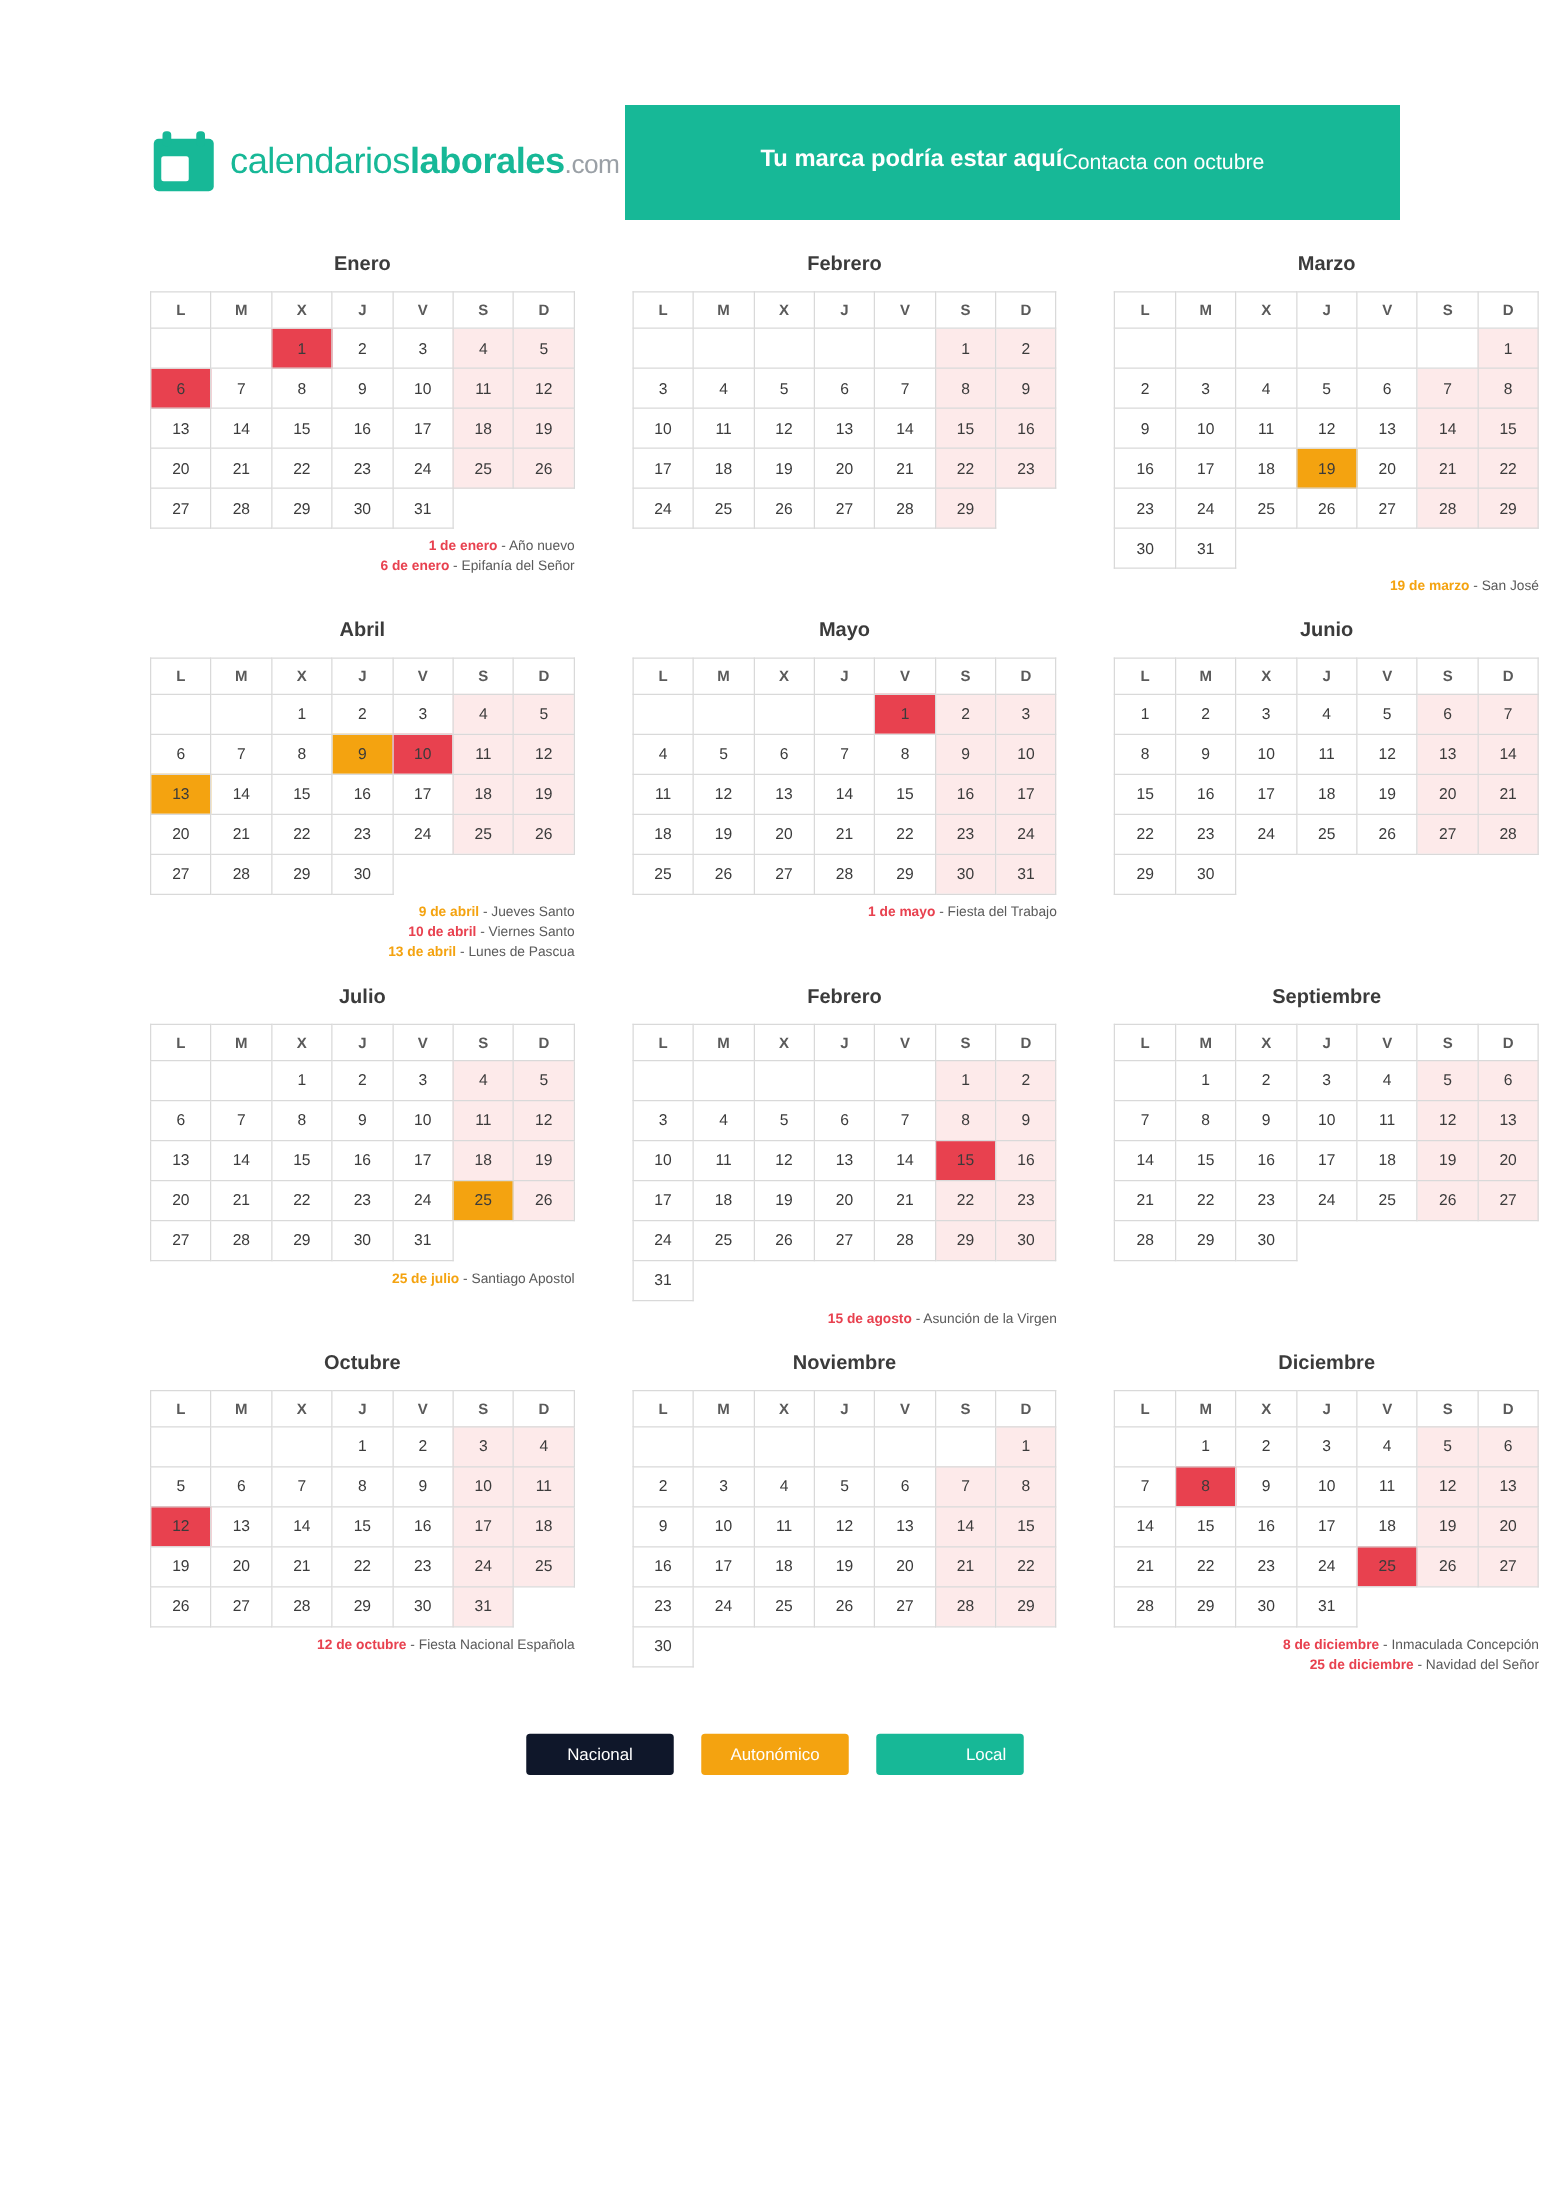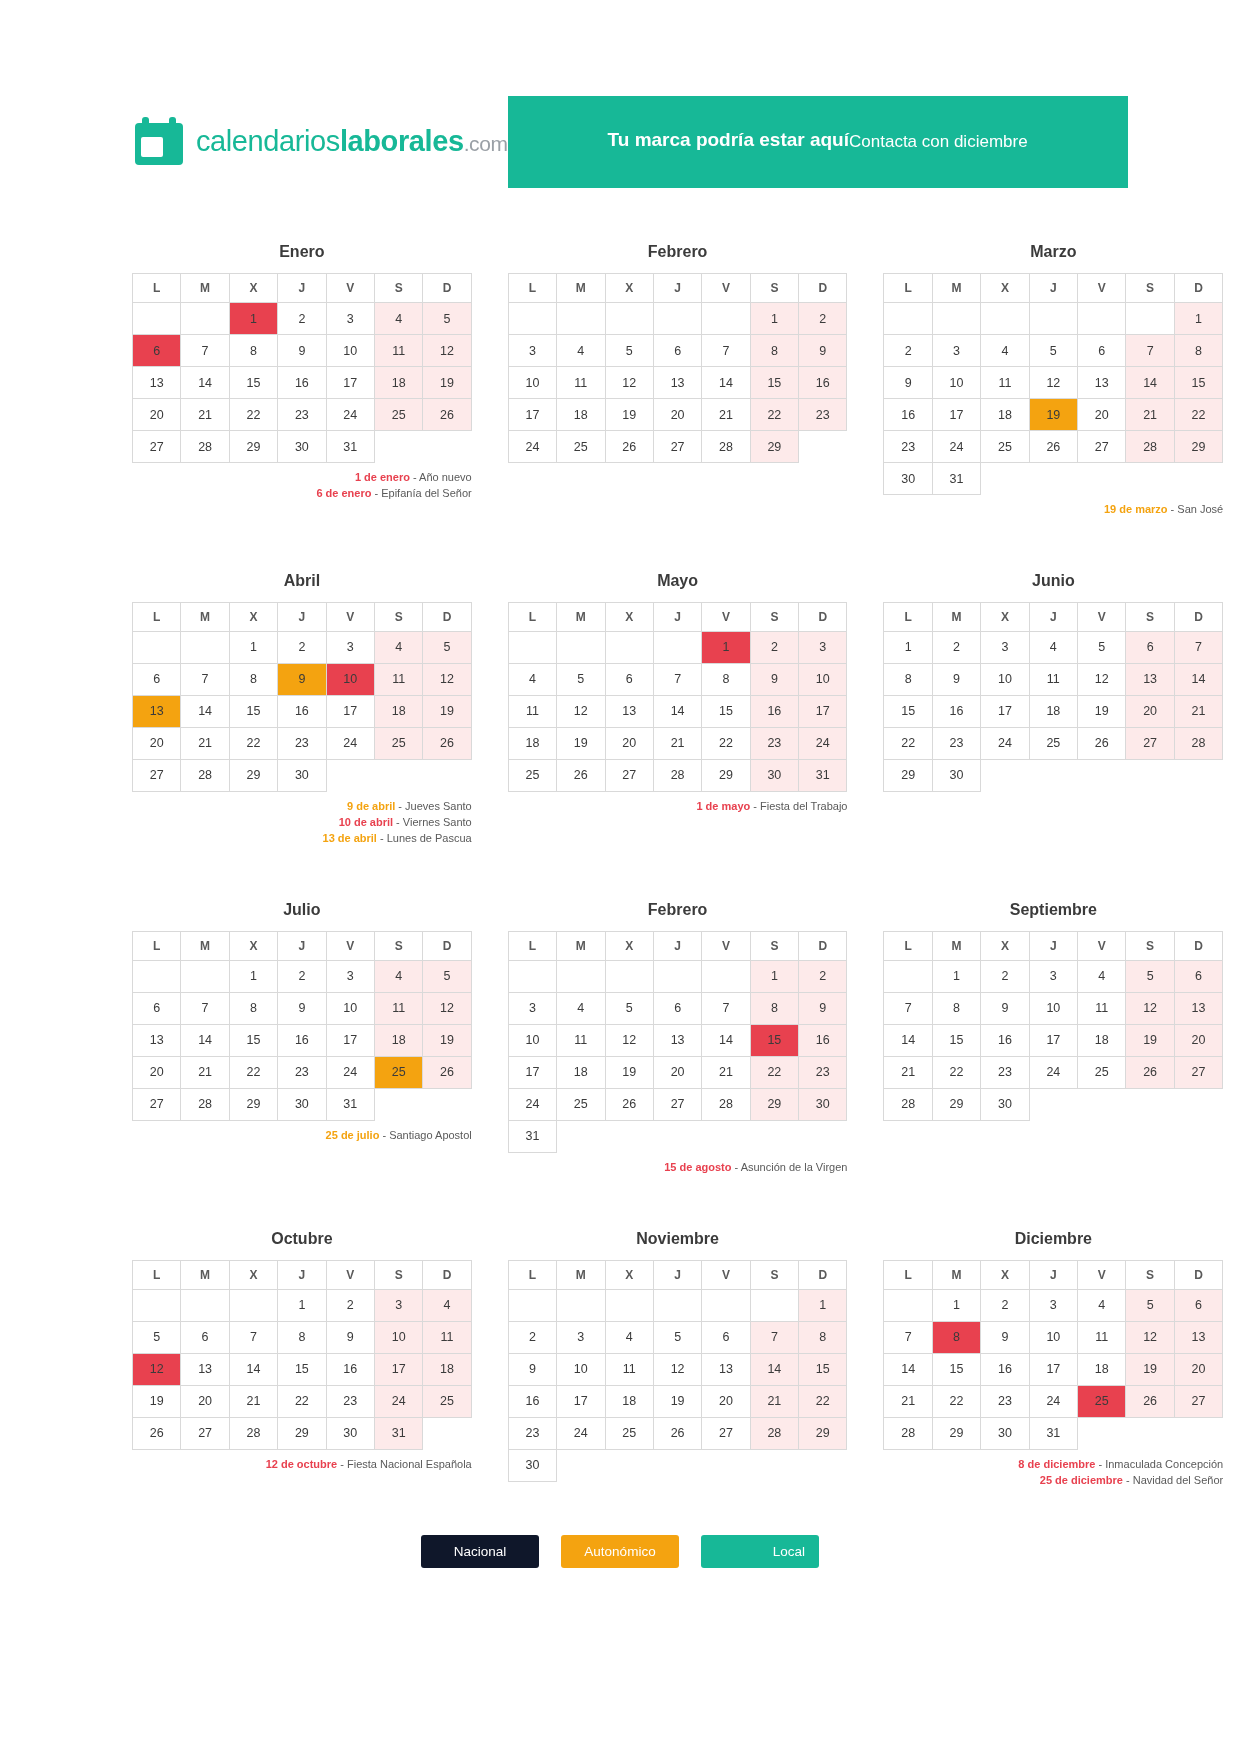--- a/index.html
+++ b/index.html
@@ -11,21 +11,21 @@
     width: 1240px;
     height: 1754px;
     font-family: "Liberation Sans", sans-serif;
     color: #3b3b3b;
     position: relative;
   }
   .page {
     width: 1240px;
     height: 1754px;
     box-sizing: border-box;
-    padding: 12px;
+    padding: 0;
     position: relative;
   }
 
   
   .header {
     display: flex;
     align-items: stretch;
     padding: 84px 120px 0 120px;
     box-sizing: border-box;
     height: 175px;
@@ -82,26 +82,25 @@
     text-align: center;
     font-size: 27px;
     font-weight: 700;
     color: #3b3b3b;
     margin: 28px 0 0 0;
     letter-spacing: 0.2px;
   }
 
   
   .months-grid {
-    margin: 56px 120px 0 120px;
+    margin: 28px 120px 0 120px;
     display: grid;
     grid-template-columns: repeat(3, 1fr);
     column-gap: 46px;
     row-gap: 0;
-    gap: 36px;
   }
   .month-block {
     margin-bottom: 18px;
   }
   .month-name {
     text-align: center;
     font-size: 16px;
     font-weight: 700;
     color: #3b3b3b;
     margin-bottom: 12px;
@@ -204,21 +203,21 @@
             <rect x="9" y="22" width="22" height="20" rx="2" fill="#ffffff"></rect>
           </svg>
         </span>
         <span class="logo-text">
           <span class="t1">calendarios</span><span class="t2">laborales</span><span class="t3">.com</span>
         </span>
       </div>
     </div>
     <div class="banner">
       <div class="banner-line1">Tu marca podría estar aquí</div>
-      <div class="banner-line2">Contacta con diciembre</div>
+      <div class="banner-line2">Contacta con octubre</div>
     </div>
   </div>
 
 
   <div class="months-grid" id="months-grid">
       <div class="month-block">
         <div class="month-name">Enero</div>
         <table class="month">
           <thead>
             <tr>

